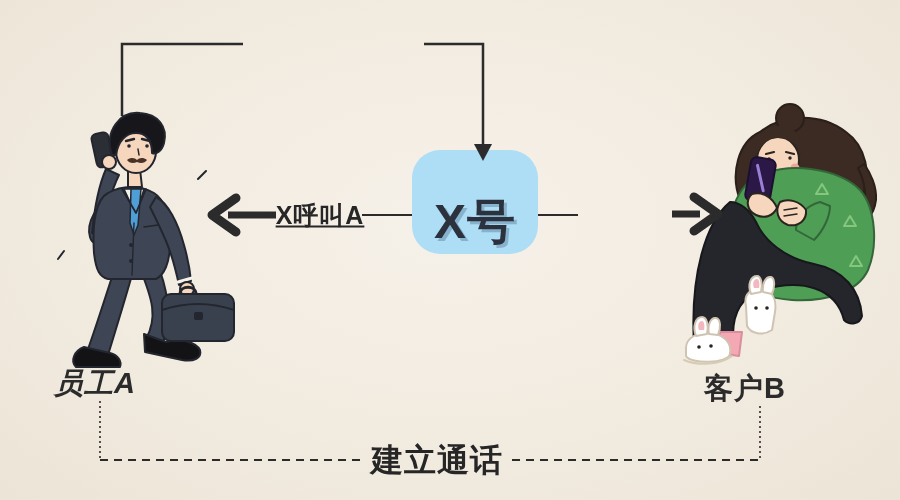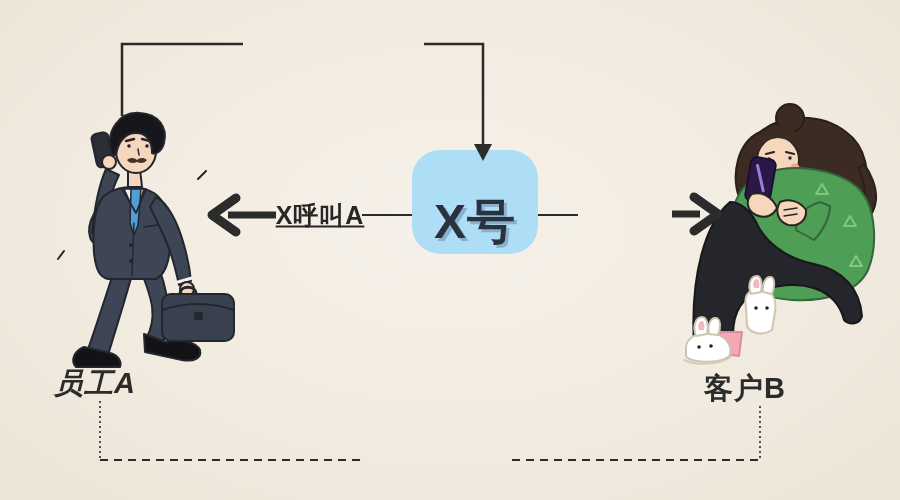--- a/index.html
+++ b/index.html
@@ -166,18 +166,19 @@
         <path d="M512,460 L760,460" stroke-width="2.2" stroke-dasharray="8,6"></path>
         <path d="M760,406 L760,459" stroke-width="1.6" stroke-dasharray="2,3"></path>
       </g>
     </g>
   </svg>
 
 
   <div class="lbl lbl-side" style="left:320px;top:215px;">X呼叫A</div>
 
 
+  <div class="lbl lbl-bottom" style="left:437px;top:461px;">建立通话</div>
 
   <div class="lbl lbl-actor" style="left:95px;top:384px;font-style:italic;">员工A</div>
 
   <div class="lbl lbl-actor" style="left:745px;top:389px;">客户B</div>
 
 </div>
 
 </body></html>

